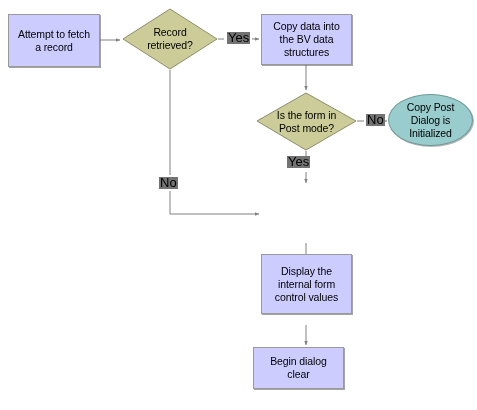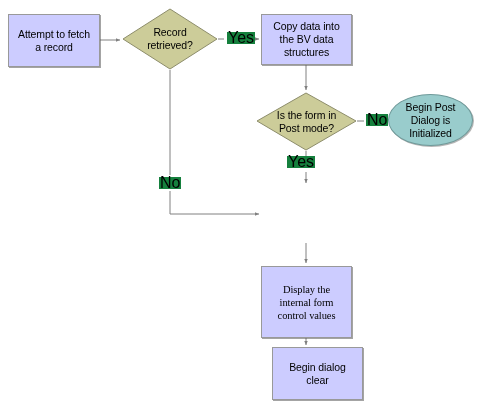--- a/index.html
+++ b/index.html
@@ -65,24 +65,24 @@
     z-index: 2;
   }
   .term {
     background: #99cccc;
     border: 1px solid #6f9a9a;
     border-radius: 50%;
     box-shadow: 1px 1px 0 rgba(90,90,90,0.45);
   }
   .edge-label {
     position: absolute;
-    font-size: 16px;
+    font-size: 13px;
     line-height: 12px;
     color: #000000;
-    background: #15803d;
+    background: #737373;
     padding: 0 1px;
     white-space: nowrap;
   }
 </style>
 </head>
 <body>
 
 <div id="canvas">
 
   <svg id="edges" viewBox="0 0 477 410" width="477" height="410" xmlns="http://www.w3.org/2000/svg">
@@ -132,33 +132,33 @@
 
   <div class="node decision" style="left:256px; top:92px; width:101px; height:59px;">
     <svg class="dshape" viewBox="0 0 101 59" preserveAspectRatio="none" xmlns="http://www.w3.org/2000/svg">
       <polygon points="50,1 100,29 50,58 1,29" fill="#cccc99" stroke="#8d8d6b" stroke-width="1"></polygon>
     </svg>
     <span class="label">Is the form in
 Post mode?</span>
   </div>
 
   <div class="node term" style="left:388px; top:94px; width:85px; height:52px;">
-    <span class="label">Begin Post
+    <span class="label">Copy Post
 Dialog is
 Initialized</span>
   </div>
 
 
-  <div class="node proc" style="left:261px; top:266px; width:91px; height:72px;font-family:Liberation Serif, serif;">
+  <div class="node proc" style="left:261px; top:254px; width:91px; height:60px;">
     <span class="label">Display the
 internal form
 control values</span>
   </div>
 
-  <div class="node proc" style="left:272px; top:347px; width:91px; height:53px;">
+  <div class="node proc" style="left:253px; top:347px; width:91px; height:42px;">
     <span class="label">Begin dialog
 clear</span>
   </div>
 
   <div class="edge-label" style="left:227px; top:32px;">Yes</div>
   <div class="edge-label" style="left:159px; top:177px;">No</div>
   <div class="edge-label" style="left:366px; top:114px;">No</div>
   <div class="edge-label" style="left:287px; top:156px;">Yes</div>
 
 </div>

